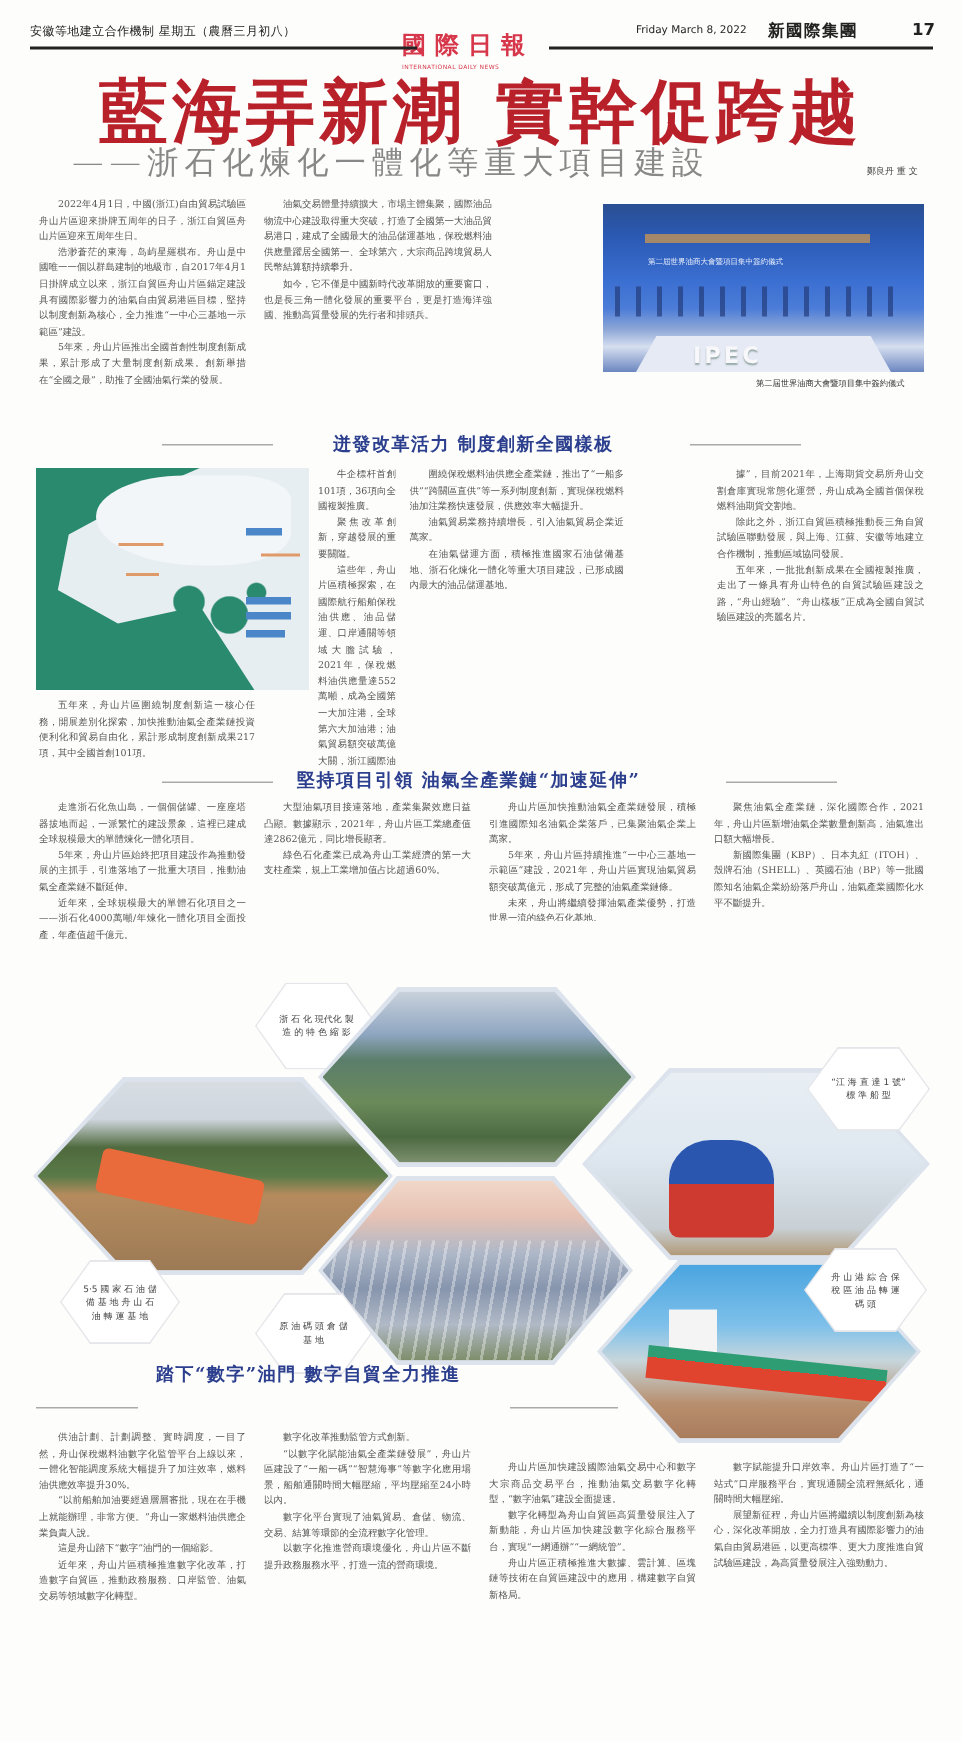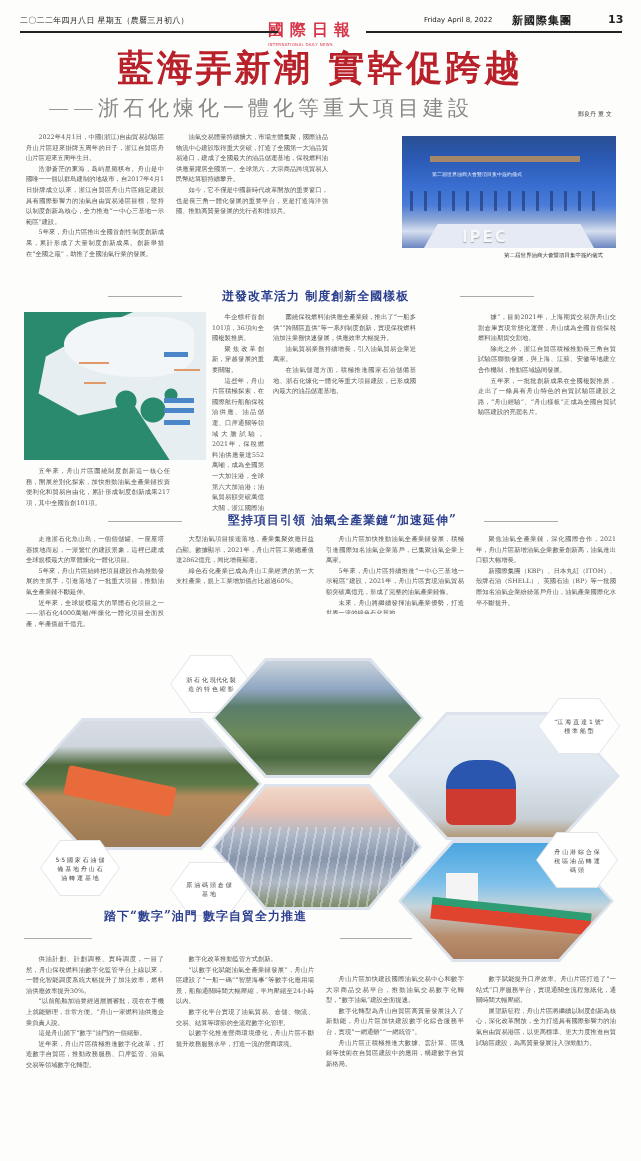--- a/index.html
+++ b/index.html
@@ -10,21 +10,21 @@
   .mh-left { position: absolute; left: 20px; top: 15px; font-size: 8px; color: #222; font-family: "DejaVu Sans", sans-serif; letter-spacing: 0.3px; }
   .mh-logo { position: absolute; left: 268px; top: 7px; width: 104px; text-align: left; margin-top: 13px; }
   .mh-logo .cn { font-size: 16px; color: #d7374a; font-weight: bold; letter-spacing: 6px; font-family: "DejaVu Serif", serif; }
   .mh-logo .en { font-size: 4px; color: #d7374a; letter-spacing: 0.3px; margin-top: 1px; font-family: "DejaVu Sans", sans-serif; }
   .mh-right-date { position: absolute; left: 424px; top: 16px; font-size: 7px; color: #222; font-family: "DejaVu Sans", sans-serif; }
   .mh-section { position: absolute; left: 512px; top: 13px; font-size: 11px; font-weight: bold; color: #222; font-family: "DejaVu Sans", sans-serif; letter-spacing: 1px; }
   .mh-pagenum { position: absolute; left: 608px; top: 13px; font-size: 11px; font-weight: bold; color: #222; font-family: "DejaVu Sans", sans-serif; }
   .mh-rule-l { position: absolute; left: 20px; top: 31px; width: 258px; height: 2px; background: #222; }
   .mh-rule-r { position: absolute; left: 366px; top: 31px; width: 256px; height: 2px; background: #222; }
 
-  .headline { position: absolute; left: 0; top: 44px; width: 641px; text-align: center; font-size: 36px; font-weight: bold; color: #b8202a; letter-spacing: 3px; font-family: "DejaVu Serif", serif; }
+  .headline { position: absolute; left: 0; top: 44px; width: 641px; text-align: center; font-size: 46px; font-weight: bold; color: #b8202a; letter-spacing: 3px; font-family: "DejaVu Serif", serif; }
   .subhead { position: absolute; left: 48px; top: 94px; font-size: 21px; color: #888; letter-spacing: 4px; font-family: "DejaVu Sans", sans-serif; font-weight: 300; }
   .byline { position: absolute; left: 578px; top: 110px; font-size: 6px; color: #444; font-family: "DejaVu Sans", sans-serif; }
 
   .col { position: absolute; font-size: 6.3px; line-height: 10.6px; color: #555; text-align: justify; overflow: hidden; }
   .col p { text-indent: 2em; }
 
   .photo { position: absolute; overflow: hidden; }
   .ceremony { left: 402px; top: 136px; width: 214px; height: 112px; background: linear-gradient(180deg, #2a4f92 0%, #2b5ab5 20%, #3a6ed0 45%, #4b7cd8 62%, #8fa8d6 75%, #d6dff0 85%, #6b86c0 100%); }
   .ceremony .banner { position: absolute; left: 28px; top: 20px; width: 150px; height: 6px; background: #d99b49; opacity: .7; }
   .ceremony .title { position: absolute; left: 30px; top: 35px; font-size: 5px; color: #e8eefc; font-family: "DejaVu Sans", sans-serif; }
@@ -56,28 +56,28 @@
   .ph-ship1 { background: linear-gradient(180deg, #e8eef4 0%, #dfe8f0 45%, #c8d0d6 85%, #b29978 100%); }
   .ph-ship1 .hull { position: absolute; left: 55px; top: 45px; width: 70px; height: 65px; background: linear-gradient(180deg, #2a56b0 0 45%, #cf3a30 45% 100%); border-radius: 40% 40% 10% 10%; }
   .ph-ship2 { background: linear-gradient(180deg, #4aa5e0 0%, #7ec0ea 35%, #c6d6dc 55%, #b88f6e 80%, #a97c5c 100%); }
   .ph-ship2 .hull { position: absolute; left: 30px; top: 62px; width: 160px; height: 22px; background: linear-gradient(180deg, #2f9d73 0 35%, #e0442e 35% 100%); transform: rotate(6deg); }
   .ph-ship2 .bridge { position: absolute; left: 45px; top: 30px; width: 32px; height: 34px; background: #f4f4f4; }
 </style>
 </head>
 <body>
 
 <div class="masthead">
-  <div class="mh-left">二〇二二年四月八日 星期五（農曆三月初八）</div>
+  <div class="mh-left">安徽等地建立合作機制 星期五（農曆三月初八）</div>
   <div class="mh-logo">
     <div class="cn">國際日報</div>
     <div class="en">INTERNATIONAL DAILY NEWS</div>
   </div>
-  <div class="mh-right-date">Friday April 8, 2022</div>
+  <div class="mh-right-date">Friday March 8, 2022</div>
   <div class="mh-section">新國際集團</div>
-  <div class="mh-pagenum">13</div>
+  <div class="mh-pagenum">17</div>
   <div class="mh-rule-l"></div>
   <div class="mh-rule-r"></div>
 </div>
 
 <div class="headline">藍海弄新潮  實幹促跨越</div>
 <div class="subhead">——浙石化煉化一體化等重大項目建設</div>
 <div class="byline">鄭良丹 重 文</div>
 
 <div class="col" style="left:26px; top:132px; width:138px; height:128px;">
   <p>2022年4月1日，中國(浙江)自由貿易試驗區舟山片區迎來掛牌五周年的日子，浙江自貿區舟山片區迎來五周年生日。</p>
@@ -128,21 +128,21 @@
   <p>油氣貿易業務持續增長，引入油氣貿易企業近萬家。</p>
   <p>在油氣儲運方面，積極推進國家石油儲備基地、浙石化煉化一體化等重大項目建設，已形成國內最大的油品儲運基地。</p>
 </div>
 <div class="col" style="left:478px; top:312px; width:138px; height:188px;">
   <p>據”，目前2021年，上海期貨交易所舟山交割倉庫實現常態化運營，舟山成為全國首個保稅燃料油期貨交割地。</p>
   <p>除此之外，浙江自貿區積極推動長三角自貿試驗區聯動發展，與上海、江蘇、安徽等地建立合作機制，推動區域協同發展。</p>
   <p>五年來，一批批創新成果在全國複製推廣，走出了一條具有舟山特色的自貿試驗區建設之路，“舟山經驗”、“舟山樣板”正成為全國自貿試驗區建設的亮麗名片。</p>
 </div>
 
 <div class="sec-rule" style="left:108px; top:521px; width:74px;"></div>
-<div class="sec-head" style="left:198px; top:512px;margin-left:30px;">堅持項目引領  油氣全產業鏈“加速延伸”</div>
+<div class="sec-head" style="left:198px; top:512px;">堅持項目引領  油氣全產業鏈“加速延伸”</div>
 <div class="sec-rule" style="left:484px; top:521px; width:74px;"></div>
 
 <div class="col" style="left:26px; top:534px; width:138px; height:100px;">
   <p>走進浙石化魚山島，一個個儲罐、一座座塔器拔地而起，一派繁忙的建設景象，這裡已建成全球規模最大的單體煉化一體化項目。</p>
   <p>5年來，舟山片區始終把項目建設作為推動發展的主抓手，引進落地了一批重大項目，推動油氣全產業鏈不斷延伸。</p>
   <p>近年來，全球規模最大的單體石化項目之一——浙石化4000萬噸/年煉化一體化項目全面投產，年產值超千億元。</p>
 </div>
 <div class="col" style="left:176px; top:534px; width:138px; height:80px;">
   <p>大型油氣項目接連落地，產業集聚效應日益凸顯。數據顯示，2021年，舟山片區工業總產值達2862億元，同比增長顯著。</p>
   <p>綠色石化產業已成為舟山工業經濟的第一大支柱產業，規上工業增加值占比超過60%。</p>

